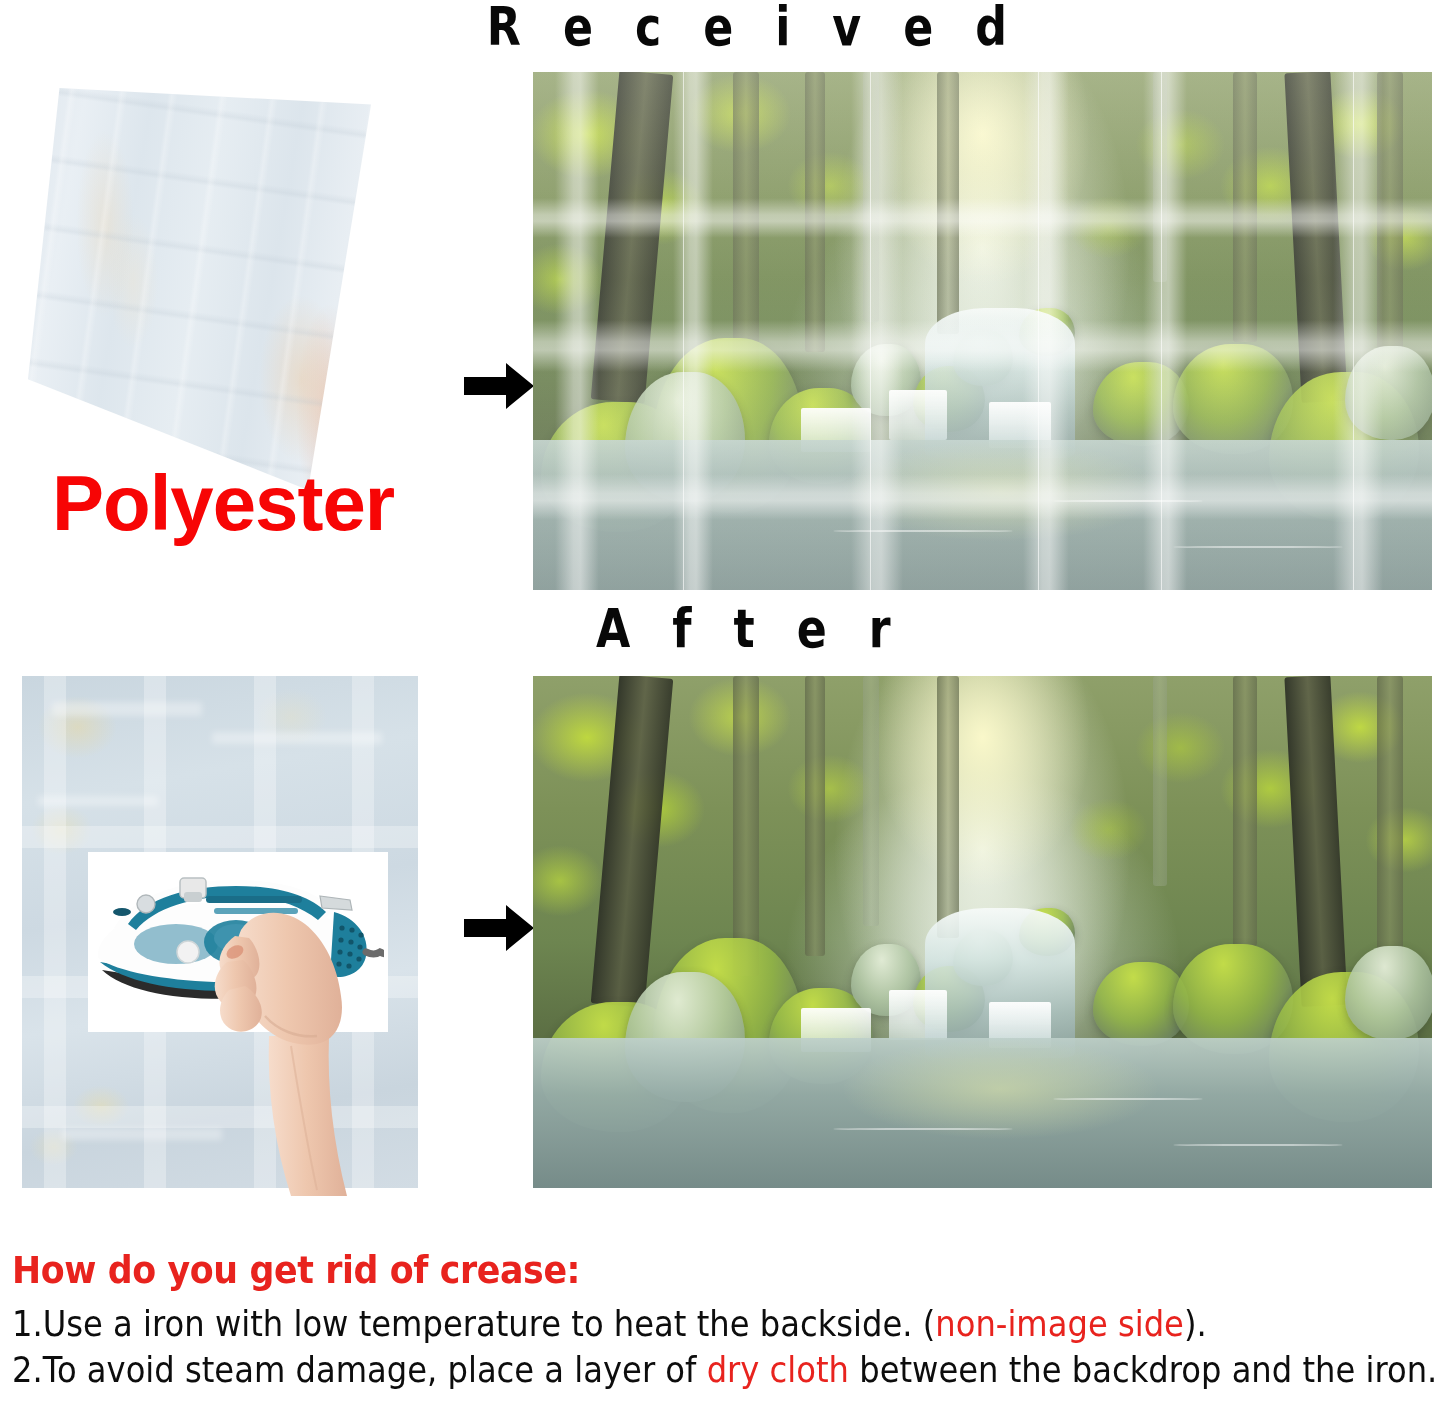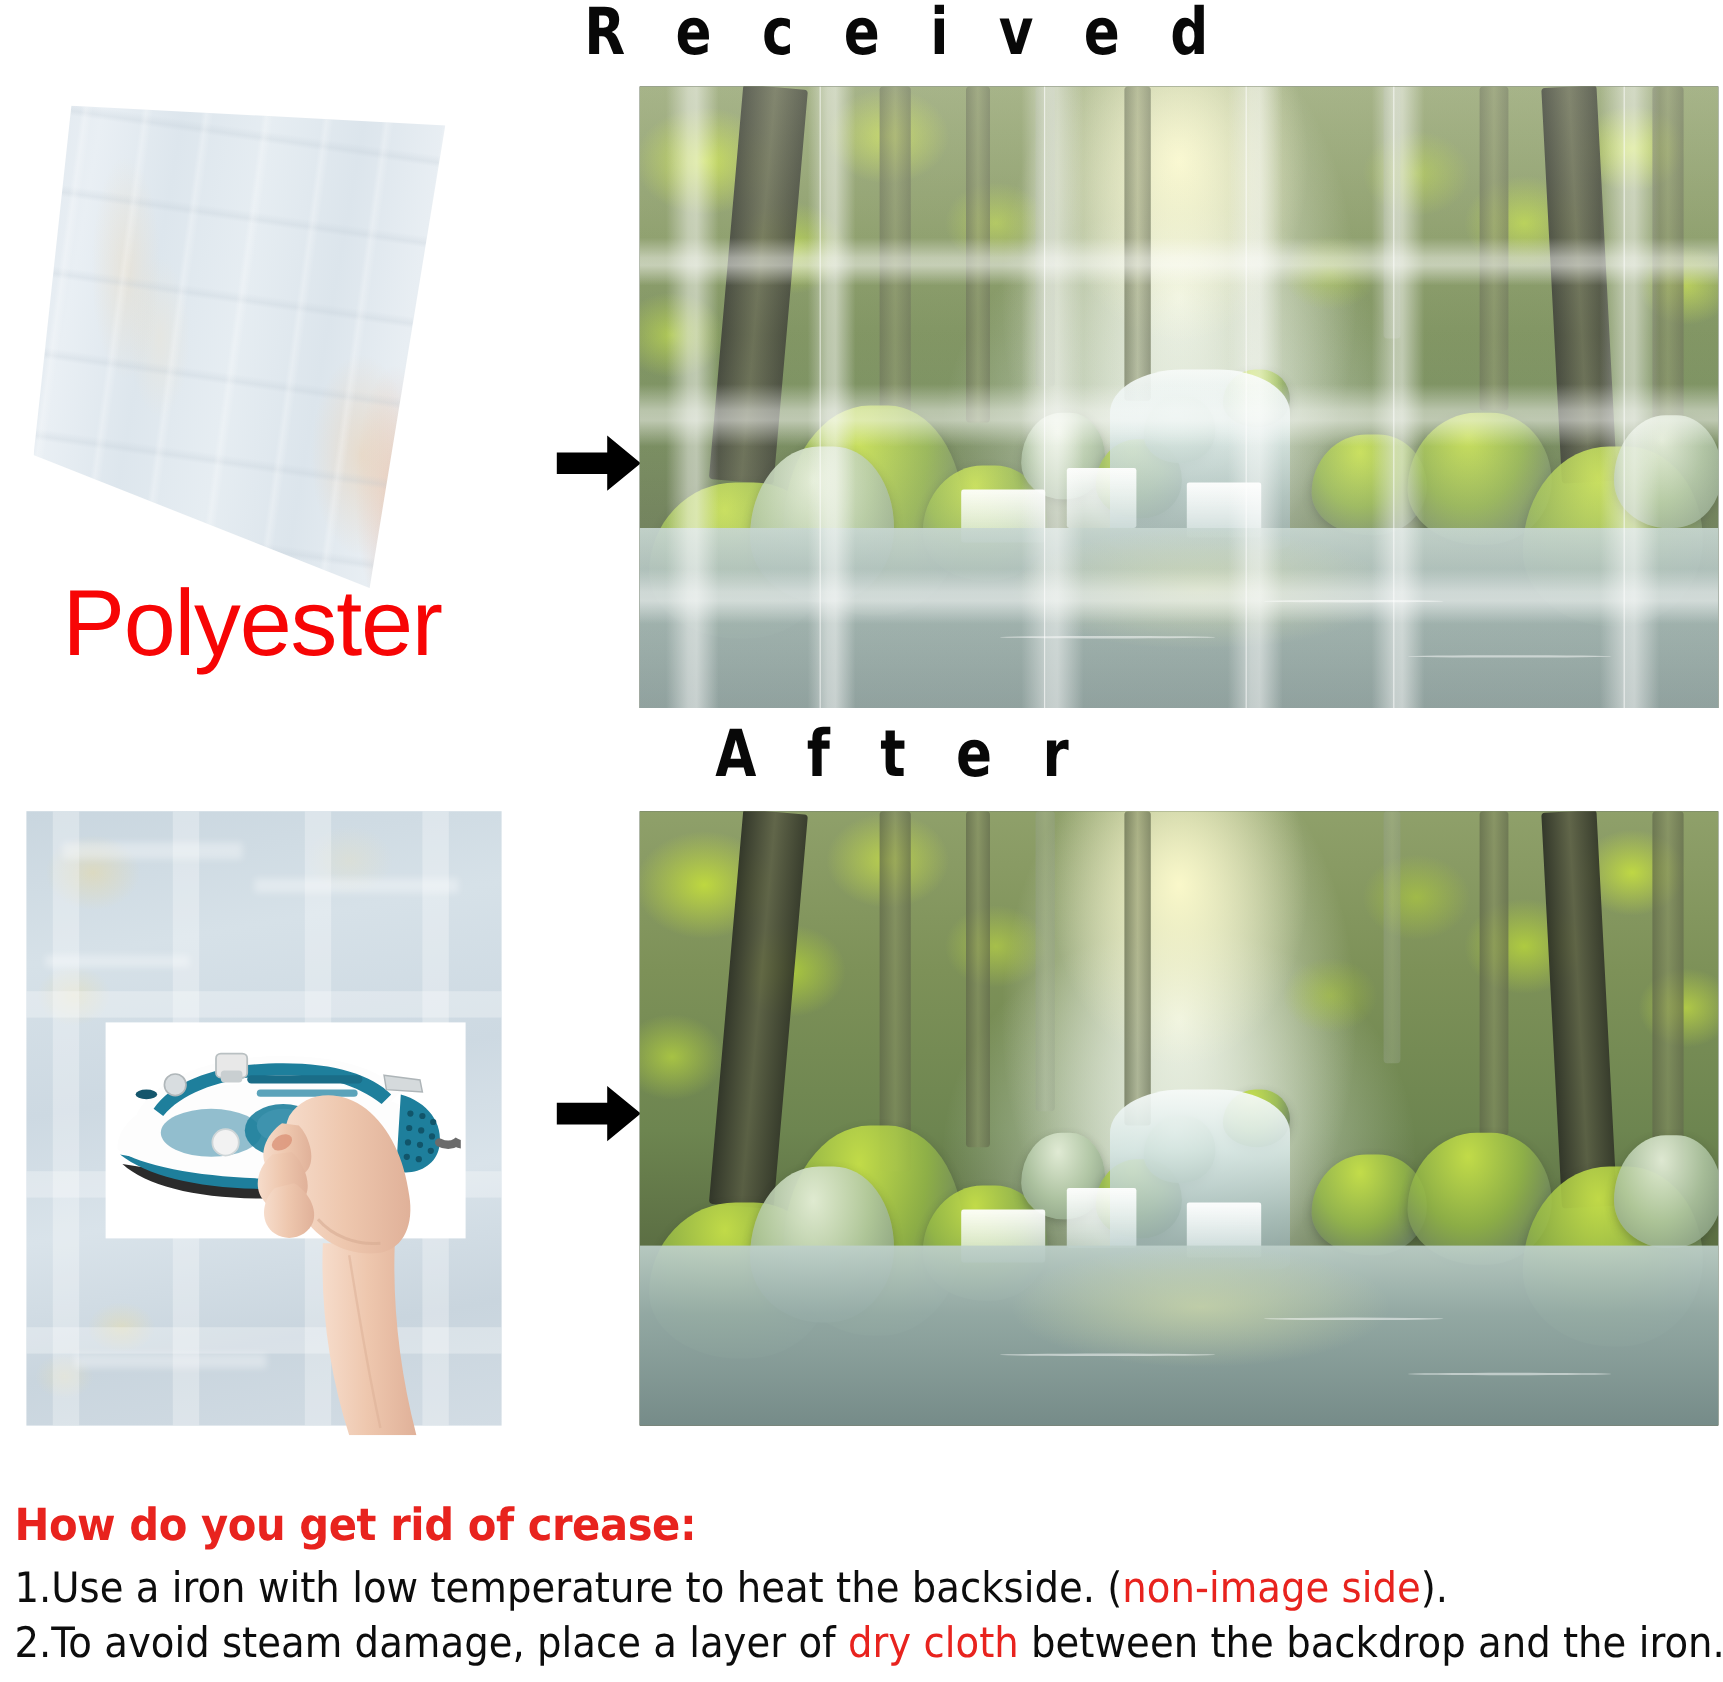--- a/index.html
+++ b/index.html
@@ -89,24 +89,24 @@
         rgba(200,210,218,0.00) 0px,
         rgba(200,210,218,0.00) 58px,
         rgba(186,198,208,0.22) 62px,
         rgba(200,210,218,0.00) 68px);
     clip-path: polygon(9% 1%, 98% 5%, 80% 99%, 0% 72%);
   }
 
   #polyester-label {
     position: absolute;
     left: 52px;
-    top: 478px;
+    top: 462px;
     font-family: "Liberation Sans", sans-serif;
     font-size: 78px;
-    font-weight: 400;
+    font-weight: 700;
     line-height: 82px;
     color: #f70505;
     letter-spacing: -1px;
     white-space: nowrap;
   }
 
   
   #backside-panel {
     position: absolute;
     left: 22px;

